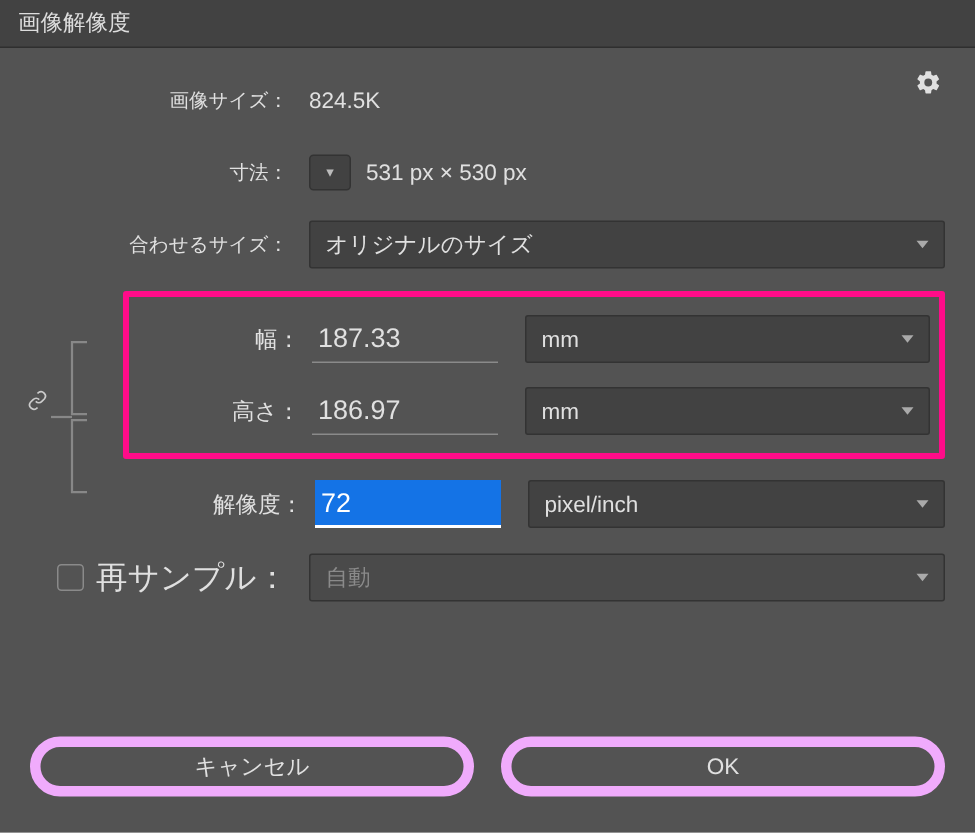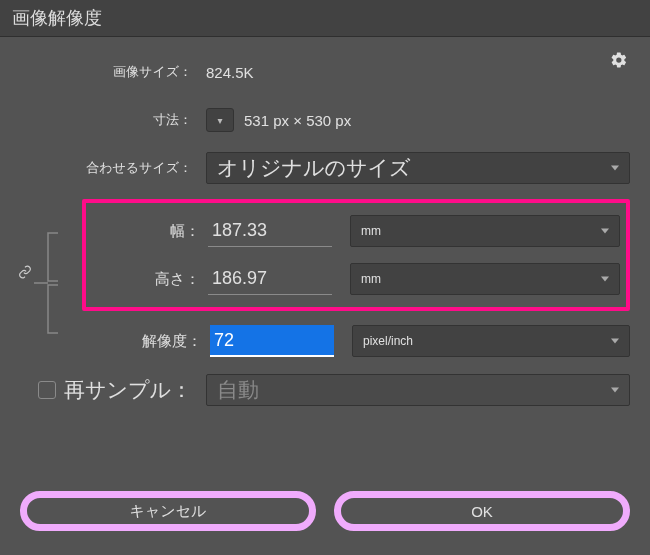--- a/index.html
+++ b/index.html
@@ -16,21 +16,21 @@
   .dialog {
     width: 650px;
     height: 555px;
     background: #535353;
     display: flex;
     flex-direction: column;
   }
   .titlebar {
     background: #424242;
     padding: 6px 12px;
-    font-size: 18px;
+    font-size: 15px;
     color: #ddd;
     border-bottom: 1px solid #2f2f2f;
   }
   .content {
     flex: 1;
     padding: 18px 20px 10px 20px;
     position: relative;
   }
   .gear {
     position: absolute;
@@ -74,21 +74,21 @@
   }
   .select {
     flex: 1;
     height: 32px;
     background: #424242;
     border: 1px solid #333;
     border-radius: 2px;
     padding: 0 28px 0 10px;
     position: relative;
     color: #e0e0e0;
-    font-size: 21px;
+    font-size: 15px;
     display: flex;
     align-items: center;
     margin-left: 6px;
     cursor: pointer;
   }
   .select.disabled {
     color: #8a8a8a;
     background: #4a4a4a;
     cursor: default;
   }
@@ -148,21 +148,21 @@
   .unit-select {
     flex: 1;
     height: 32px;
     background: #424242;
     border: 1px solid #333;
     border-radius: 2px;
     margin-left: 18px;
     padding: 0 28px 0 10px;
     position: relative;
     color: #e0e0e0;
-    font-size: 12px;
+    font-size: 15px;
     display: flex;
     align-items: center;
     cursor: pointer;
   }
   .unit-select::after {
     content: "";
     position: absolute;
     right: 10px; top: 50%;
     width: 0; height: 0;
     border-left: 4px solid transparent;

